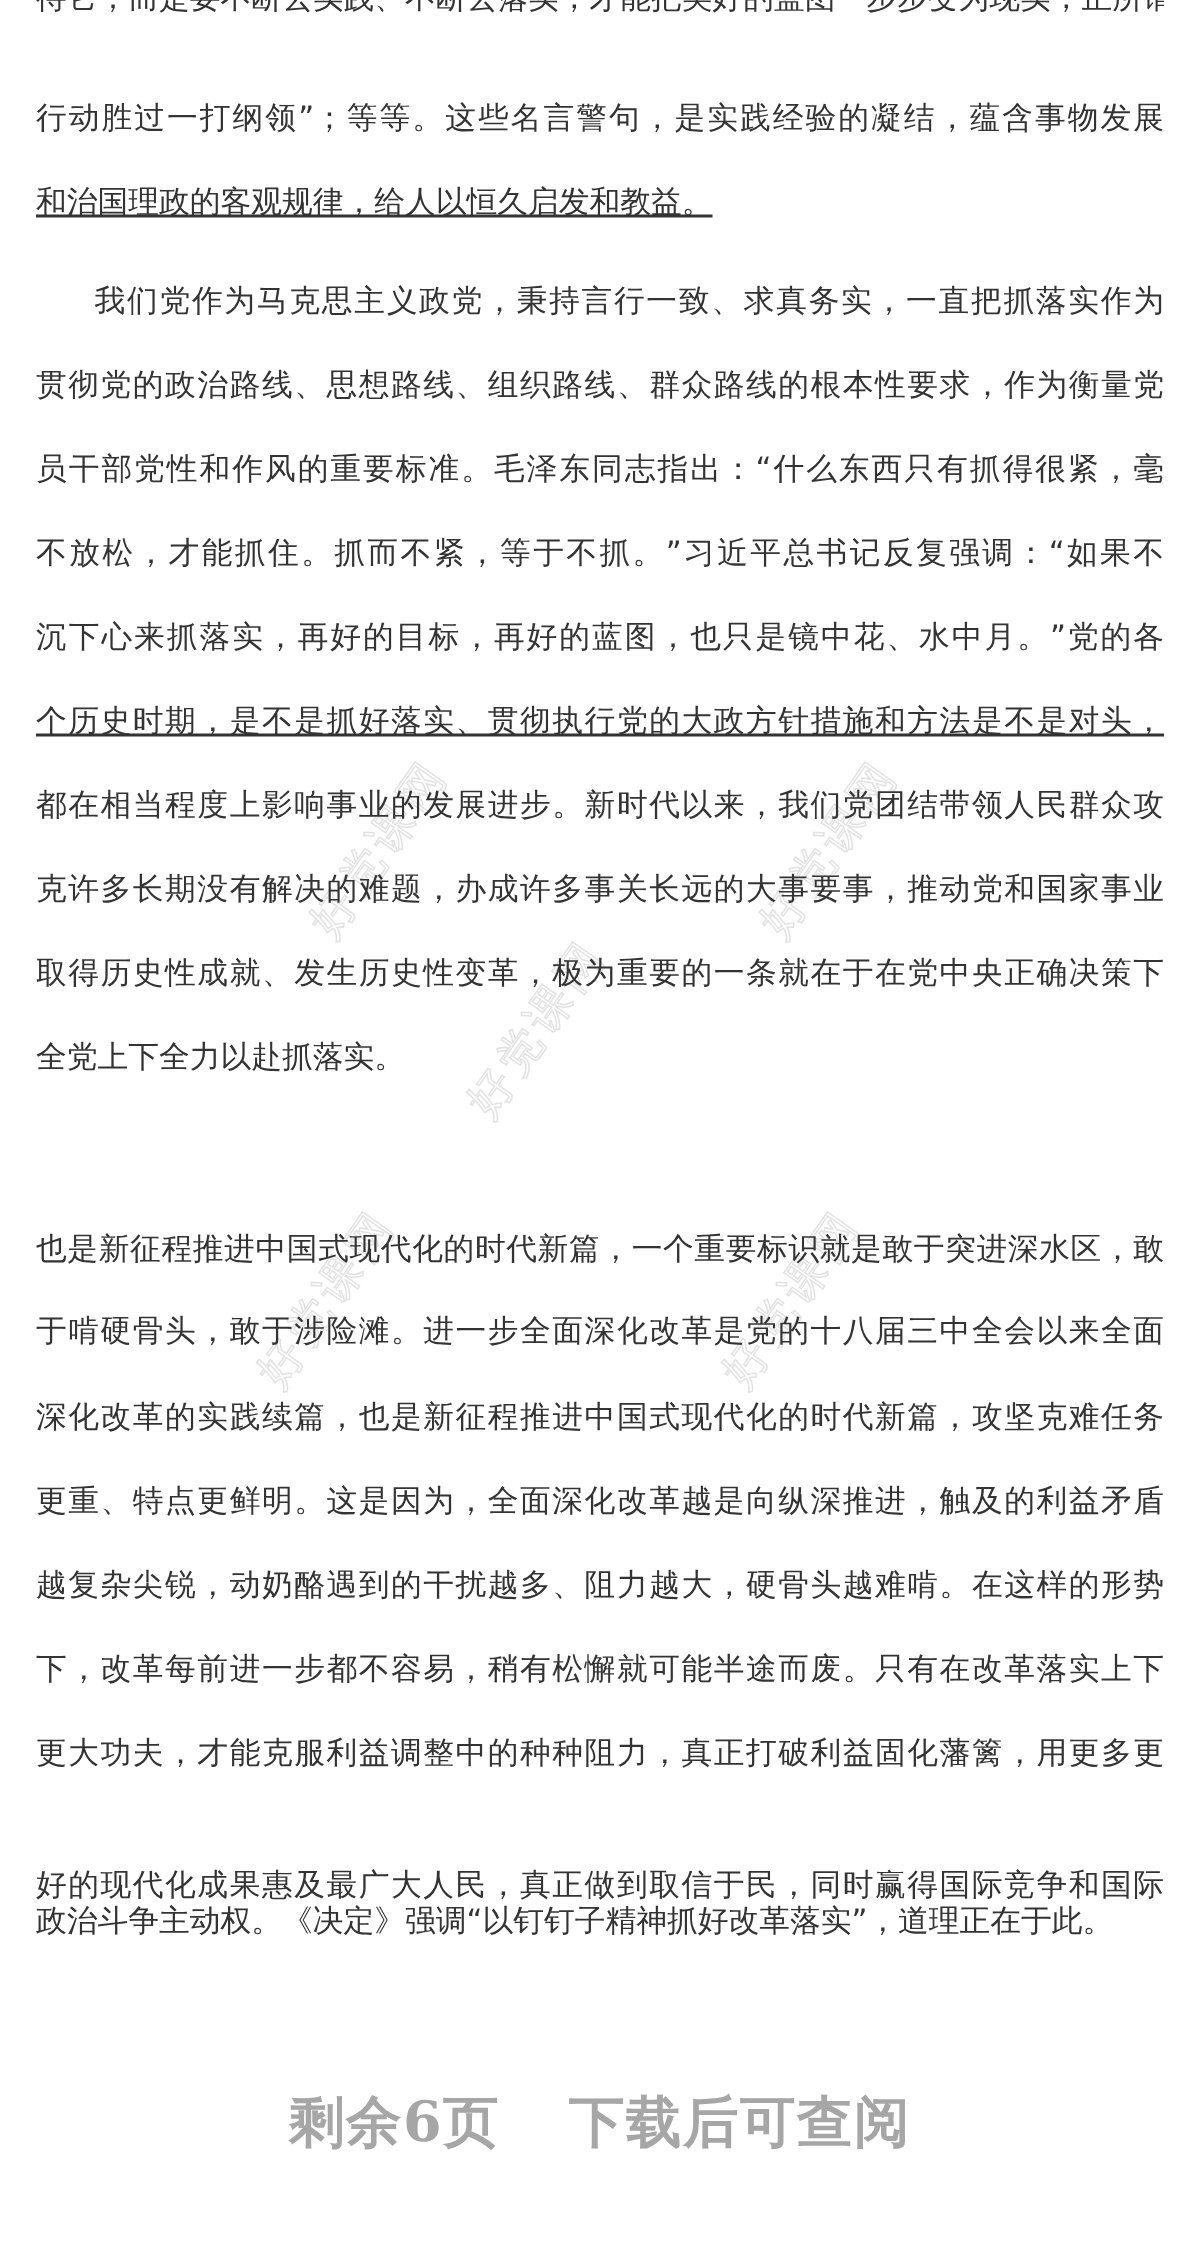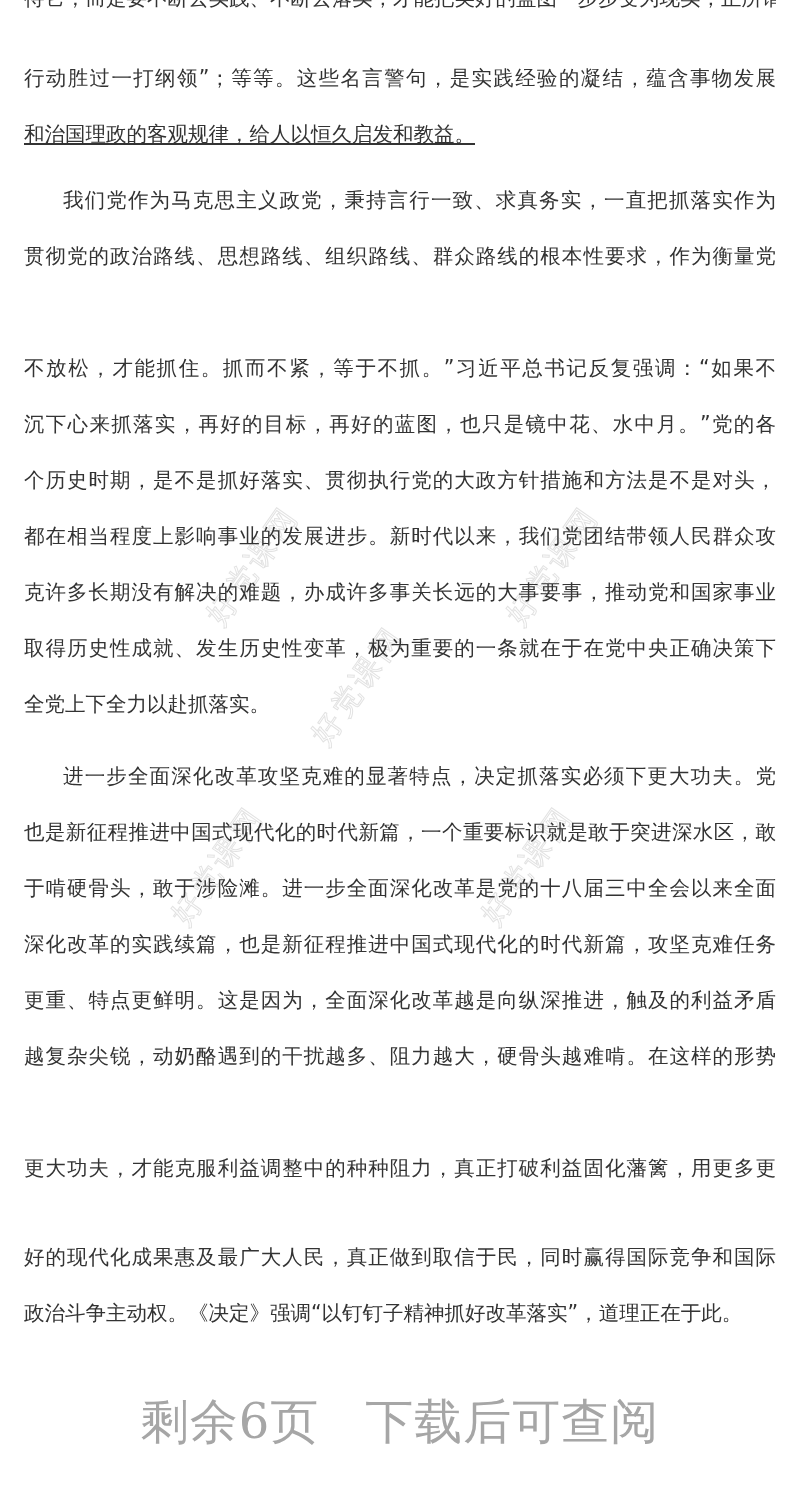--- a/index.html
+++ b/index.html
@@ -21,21 +21,21 @@
   .watermark {
     position: absolute; font-size: 30px; color: rgba(200,200,200,0.35);
     transform: rotate(-55deg); white-space: nowrap; letter-spacing: 4px;
     pointer-events: none;
     -webkit-text-stroke: 1px rgba(190,190,190,0.45);
     color: transparent;
   }
   .more-banner {
     position: absolute; left: 0; top: 1390px; width: 800px; text-align: center;
     font-family: "DejaVu Serif", "Liberation Serif", serif;
-    font-weight: normal; font-size: 48px; color: #a6a6a6; letter-spacing: 1px;
+    font-weight: bold; font-size: 37px; color: #a6a6a6; letter-spacing: 1px;
   }
   .more-banner .gap { display: inline-block; width: 46px; }
 </style>
 </head>
 <body>
 
 <div class="page">
 
   <div class="watermark" style="left:185px; top:545px;">好党课网</div>
   <div class="watermark" style="left:485px; top:545px;">好党课网</div>
@@ -43,34 +43,35 @@
   <div class="watermark" style="left:150px; top:845px;">好党课网</div>
   <div class="watermark" style="left:460px; top:845px;">好党课网</div>
 
   <div class="line cut">待它，而是要不断去实践、不断去落实，才能把美好的蓝图一步步变为现实，正所谓“一步</div>
 
   <div class="line" style="top:64px;">行动胜过一打纲领”；等等。这些名言警句，是实践经验的凝结，蕴含事物发展</div>
   <div class="line last" style="top:120px;text-decoration:underline;">和治国理政的客观规律，给人以恒久启发和教益。</div>
 
   <div class="line indent" style="top:186px;">我们党作为马克思主义政党，秉持言行一致、求真务实，一直把抓落实作为</div>
   <div class="line" style="top:242px;">贯彻党的政治路线、思想路线、组织路线、群众路线的根本性要求，作为衡量党</div>
+  <div class="line" style="top:298px;">员干部党性和作风的重要标准。毛泽东同志指出：“什么东西只有抓得很紧，毫</div>
   <div class="line" style="top:354px;">不放松，才能抓住。抓而不紧，等于不抓。”习近平总书记反复强调：“如果不</div>
   <div class="line" style="top:410px;">沉下心来抓落实，再好的目标，再好的蓝图，也只是镜中花、水中月。”党的各</div>
-  <div class="line" style="top:466px;">个历史时期，是不是抓好落实、贯彻执行党的大政方针措施和方法是不是对头，</div>
+  <div class="line" style="top:466px;text-decoration:underline;">个历史时期，是不是抓好落实、贯彻执行党的大政方针措施和方法是不是对头，</div>
   <div class="line" style="top:522px;">都在相当程度上影响事业的发展进步。新时代以来，我们党团结带领人民群众攻</div>
   <div class="line" style="top:578px;">克许多长期没有解决的难题，办成许多事关长远的大事要事，推动党和国家事业</div>
   <div class="line" style="top:634px;">取得历史性成就、发生历史性变革，极为重要的一条就在于在党中央正确决策下</div>
   <div class="line last" style="top:690px;">全党上下全力以赴抓落实。</div>
 
-  <div class="line indent" style="top:762px;">进一步全面深化改革攻坚克难的显著特点，决定抓落实必须下更大功夫。党</div>
   <div class="line" style="top:818px;">也是新征程推进中国式现代化的时代新篇，一个重要标识就是敢于突进深水区，敢</div>
   <div class="line" style="top:874px;font-family:Liberation Serif, serif;">于啃硬骨头，敢于涉险滩。进一步全面深化改革是党的十八届三中全会以来全面</div>
   <div class="line" style="top:930px;">深化改革的实践续篇，也是新征程推进中国式现代化的时代新篇，攻坚克难任务</div>
   <div class="line" style="top:986px;">更重、特点更鲜明。这是因为，全面深化改革越是向纵深推进，触及的利益矛盾</div>
   <div class="line" style="top:1042px;">越复杂尖锐，动奶酪遇到的干扰越多、阻力越大，硬骨头越难啃。在这样的形势</div>
+  <div class="line" style="top:1098px;">下，改革每前进一步都不容易，稍有松懈就可能半途而废。只有在改革落实上下</div>
   <div class="line" style="top:1154px;">更大功夫，才能克服利益调整中的种种阻力，真正打破利益固化藩篱，用更多更</div>
   <div class="line" style="top:1245px;font-family:Liberation Mono, monospace;">好的现代化成果惠及最广大人民，真正做到取信于民，同时赢得国际竞争和国际</div>
-  <div class="line last" style="top:1266px;margin-top:33px;">政治斗争主动权。《决定》强调“以钉钉子精神抓好改革落实”，道理正在于此。</div>
+  <div class="line last" style="top:1266px;">政治斗争主动权。《决定》强调“以钉钉子精神抓好改革落实”，道理正在于此。</div>
 
   <div class="more-banner">
     <span>剩余6页</span><span class="gap"></span><span>下载后可查阅</span>
   </div>
 </div>
 
 </body></html>

